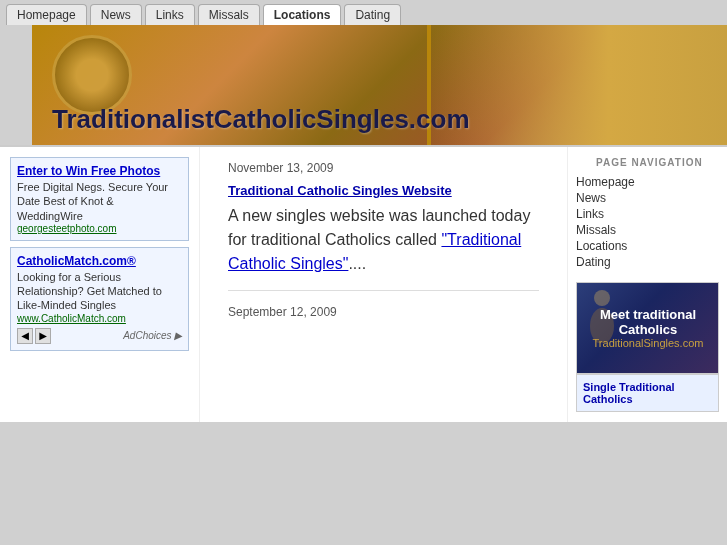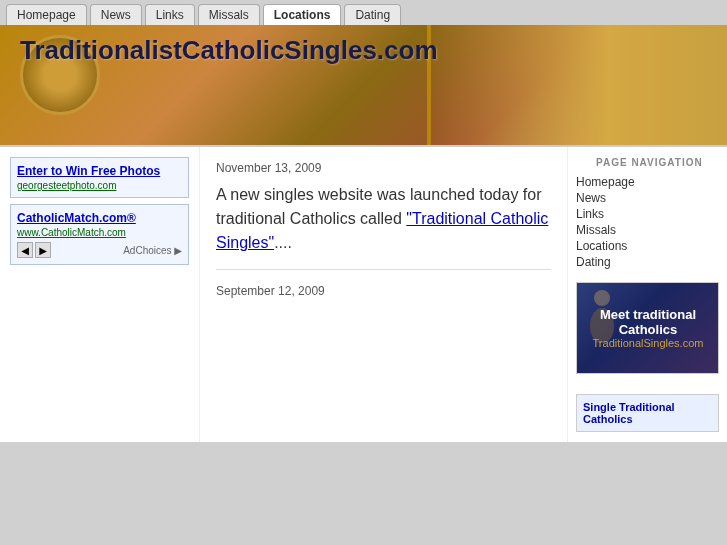--- a/index.html
+++ b/index.html
@@ -30,24 +30,25 @@
     .nav-tab.active {
       background: #fff;
       font-weight: bold;
     }
 
     
     #header-banner {
       background: linear-gradient(135deg, #b8860b 0%, #cd853f 30%, #8b6914 50%, #a0522d 70%, #c8a96e 100%);
       height: 120px;
       display: flex;
-      align-items: flex-start;
+      align-items: flex-end;
       padding: 10px 20px;
       position: relative;
       overflow: hidden;
+      margin-left: 32px;
     }
     #site-title {
       font-size: 26px;
       font-weight: bold;
       color: #1a1a4a;
       text-shadow: 1px 1px 2px rgba(255,255,255,0.3);
       z-index: 2;
       position: relative;
     }
     .banner-deco {
@@ -68,21 +69,21 @@
       border-radius: 50%;
       background: radial-gradient(circle, #d4a843 30%, #8b6914 70%, #5c4a1e 100%);
       border: 3px solid #c8a040;
       opacity: 0.7;
     }
 
     
     #main-wrapper {
       background: #fff;
       display: flex;
-      gap: 0;
+      gap: 12px;
       border-top: 2px solid #ccc;
     }
 
     
     #left-sidebar {
       width: 200px;
       min-width: 200px;
       padding: 10px;
       border-right: 1px solid #eee;
     }
@@ -129,20 +130,21 @@
       border: 1px solid #aaa;
       font-size: 10px;
       display: flex;
       align-items: center;
       justify-content: center;
       cursor: pointer;
     }
     .ad-choices {
       font-size: 10px;
       color: #666;
+      font-style: italic;
     }
 
     
     #center-content {
       flex: 1;
       padding: 14px 16px;
     }
     .post-date {
       color: #555;
       font-size: 12px;
@@ -218,21 +220,21 @@
       text-align: center;
       z-index: 2;
     }
     .right-ad-subtext {
       color: #c8a040;
       font-size: 11px;
       text-align: right;
       z-index: 2;
     }
     .right-ad2-box {
-      margin-top: 20px;
+      margin-top: 0;
       border: 1px solid #ccc;
       background: #e8f0ff;
       padding: 6px;
       font-size: 11px;
       color: #333;
     }
     .right-ad2-title {
       color: #0000aa;
       font-weight: bold;
       font-size: 11px;
@@ -256,40 +258,43 @@
   <span id="site-title">TraditionalistCatholicSingles.com</span>
   <div class="banner-deco"></div>
 </div>
 
 <div id="main-wrapper">
 
   <div id="left-sidebar">
 
     <div class="ad-box">
       <span class="ad-title">Enter to Win Free Photos</span>
+      <div class="ad-desc">Free Digital Negs. Secure Your Date Best of Knot &amp; WeddingWire</div>
       <div class="ad-url">georgesteetphoto.com</div>
     </div>
 
 
     <div class="ad-box">
       <span class="ad-title">CatholicMatch.com®</span>
+      <div class="ad-desc">Looking for a Serious Relationship? Get Matched to Like-Minded Singles</div>
       <div class="ad-url">www.CatholicMatch.com</div>
       <div class="ad-footer">
         <div class="ad-nav">
           <div class="ad-nav-btn">◀</div>
           <div class="ad-nav-btn">▶</div>
         </div>
         <div class="ad-choices">AdChoices ▶</div>
       </div>
     </div>
   </div>
 
   <div id="center-content">
 
     <div class="post-date">November 13, 2009</div>
+    <div class="post-title">Traditional Catholic Singles Website</div>
     <div class="post-body">
       <span>A new singles website was launched today for traditional Catholics called </span><span class="post-link">"Traditional Catholic Singles"</span><span>....</span>
     </div>
 
     <hr class="post-divider">
 
     <div class="post-date">September 12, 2009</div>
   </div>
 
   <div id="right-sidebar">

